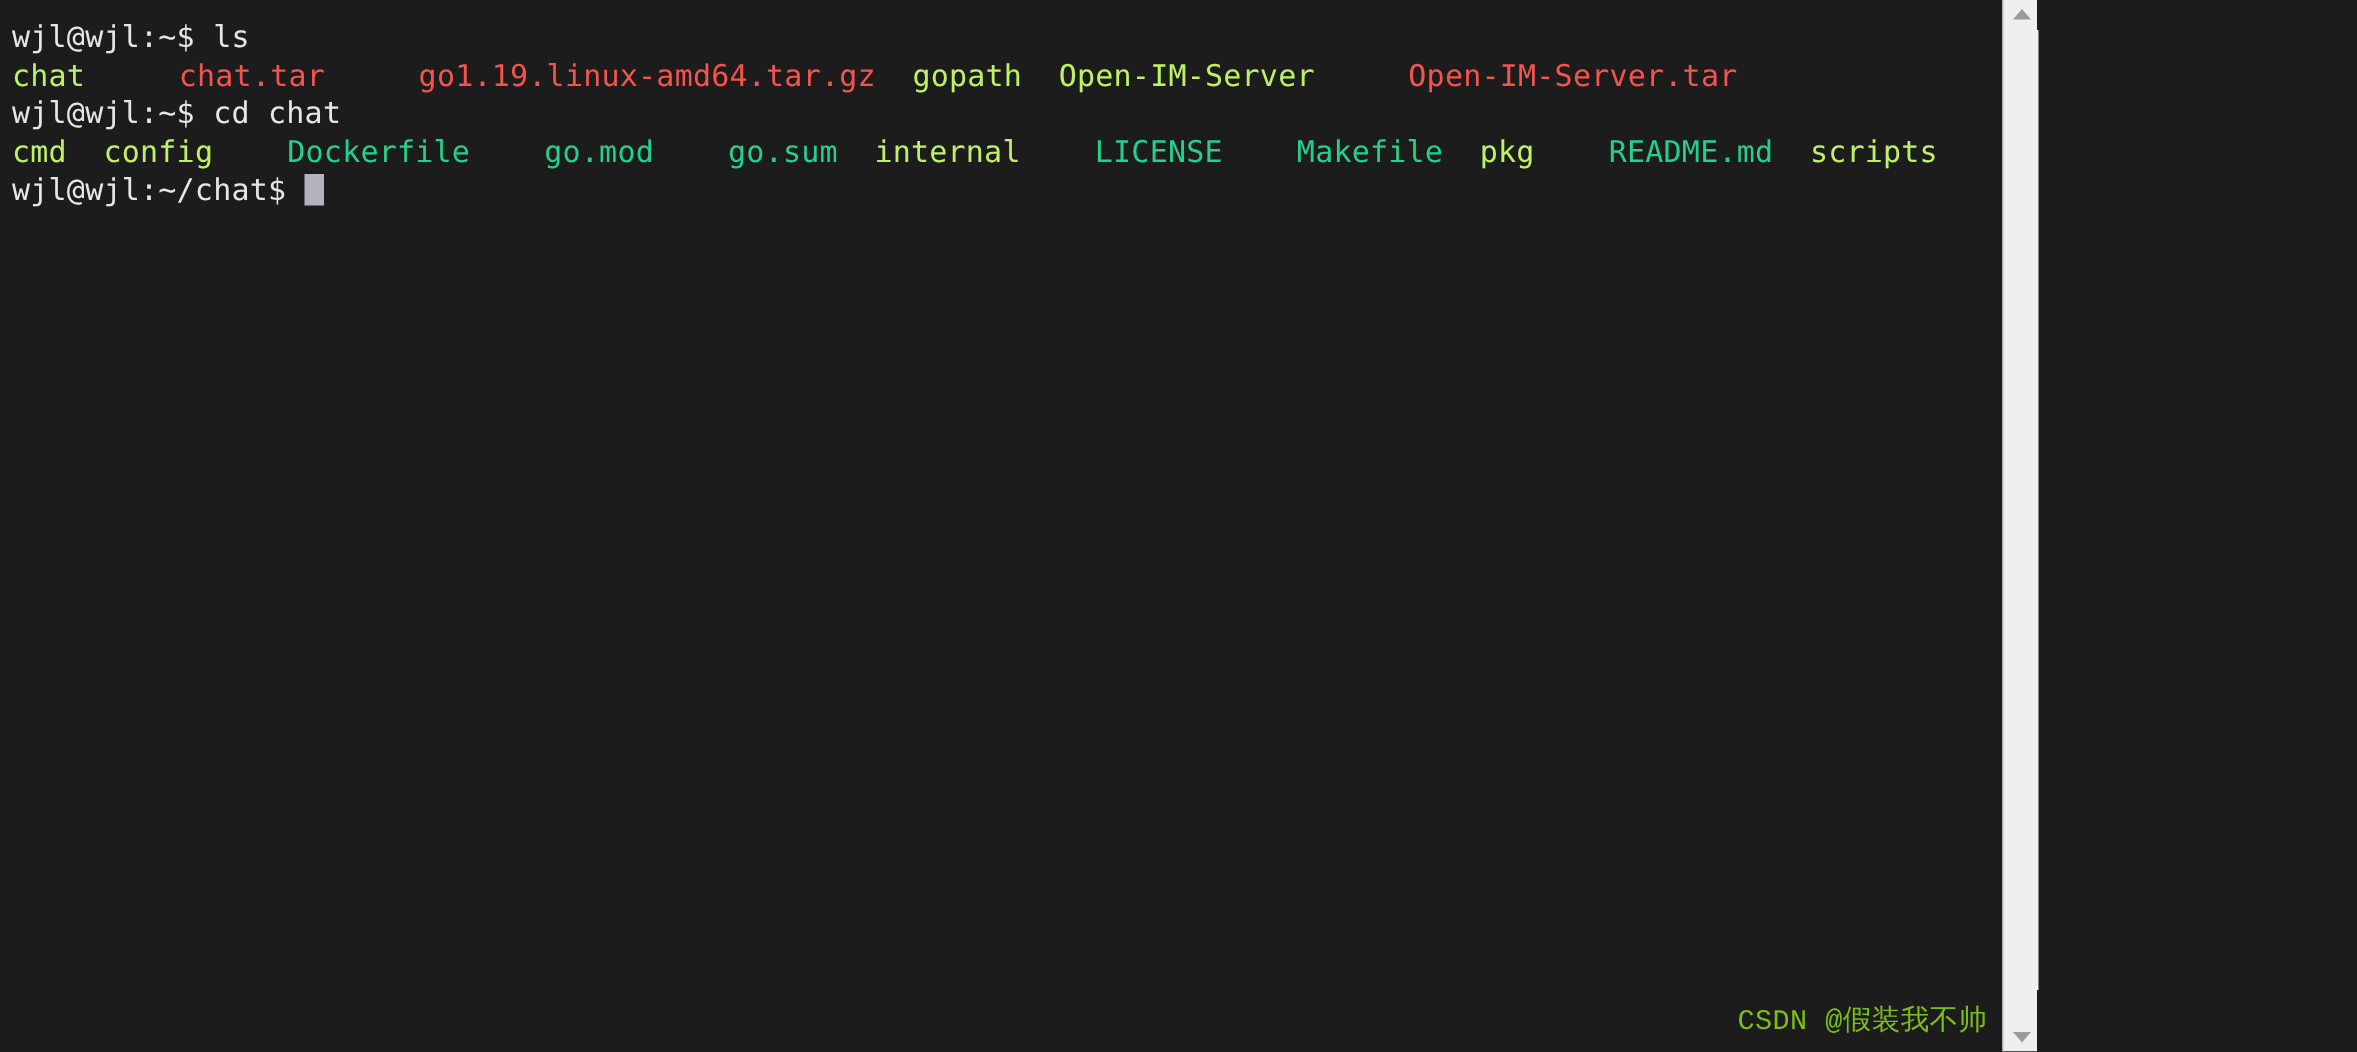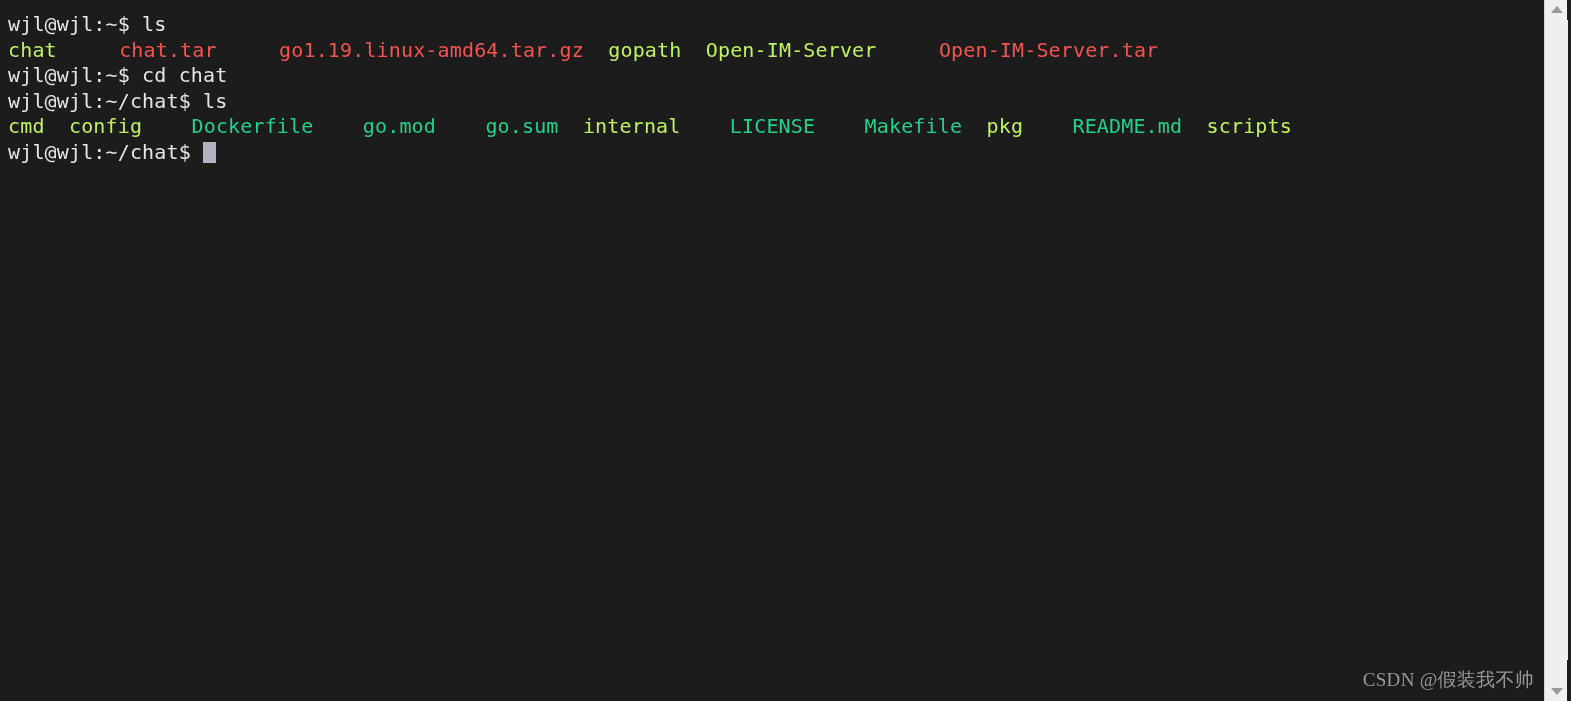--- a/index.html
+++ b/index.html
@@ -8,21 +8,21 @@
     background: #1c1c1c;
   }
   body {
     width: 1571px;
     height: 701px;
     overflow: hidden;
     font-family: "DejaVu Sans Mono", monospace;
   }
   #terminal-window {
     position: relative;
-    width: 1567px;
+    width: 1358px;
     height: 701px;
     background: #1c1c1c;
     box-sizing: border-box;
   }
   #terminal-screen {
     position: absolute;
     left: 0;
     top: 0;
     width: 1548px;
     height: 701px;
@@ -94,40 +94,39 @@
     top: 20px;
     width: 23px;
     height: 640px;
     background: #efefef;
   }
   
   #watermark {
     position: absolute;
     right: 33px;
     bottom: 8px;
-    font-family: Liberation Serif, serif;
+    font-family: Liberation Mono, monospace;
     font-size: 19px;
-    color: #a3a3a3;
+    color: #84cc16;
     opacity: 0.92;
     white-space: nowrap;
     letter-spacing: 0.3px;
     text-align: center;
   }
 </style>
 </head>
 <body>
 
 <div id="terminal-window">
 
   <div id="terminal-screen">
 
   <div class="term-line"><span class="seg c-default">wjl@wjl:~$ </span><span class="seg c-default">ls</span></div>
       <div class="term-line"><span class="seg c-dir">chat</span><span class="seg c-default">  </span><span class="seg c-archive">chat.tar</span><span class="seg c-default">  </span><span class="seg c-archive">go1.19.linux-amd64.tar.gz</span><span class="seg c-default">  </span><span class="seg c-dir">gopath</span><span class="seg c-default">  </span><span class="seg c-dir">Open-IM-Server</span><span class="seg c-default">  </span><span class="seg c-archive">Open-IM-Server.tar</span></div>
       <div class="term-line"><span class="seg c-default">wjl@wjl:~$ </span><span class="seg c-default">cd chat</span></div>
-      <div class="term-line"><span class="seg c-default">wjl@wjl:~/chat$ </span><span class="seg c-default">ls</span></div>
       <div class="term-line"><span class="seg c-dir">cmd</span><span class="seg c-default">  </span><span class="seg c-dir">config</span><span class="seg c-default">  </span><span class="seg c-exec">Dockerfile</span><span class="seg c-default">  </span><span class="seg c-exec">go.mod</span><span class="seg c-default">  </span><span class="seg c-exec">go.sum</span><span class="seg c-default">  </span><span class="seg c-dir">internal</span><span class="seg c-default">  </span><span class="seg c-exec">LICENSE</span><span class="seg c-default">  </span><span class="seg c-exec">Makefile</span><span class="seg c-default">  </span><span class="seg c-dir">pkg</span><span class="seg c-default">  </span><span class="seg c-exec">README.md</span><span class="seg c-default">  </span><span class="seg c-dir">scripts</span></div>
       <div class="term-line"><span class="seg c-default">wjl@wjl:~/chat$ </span><span class="cursor-block"></span></div>
     </div>
 
   <div id="scrollbar">
     <div class="sb-arrow up">
       <span class="sb-tri"></span>
     </div>
     <div id="scrollbar-thumb"></div>
     <div class="sb-arrow down">

